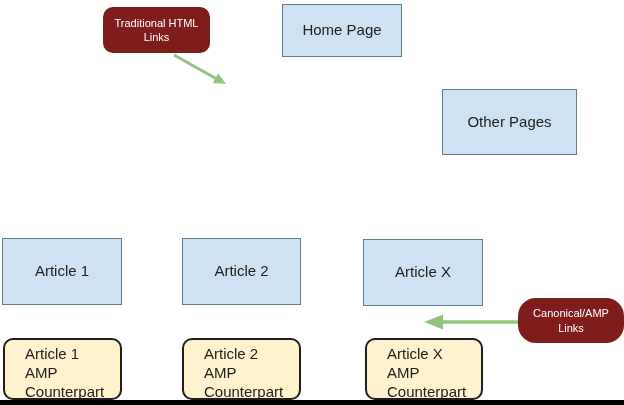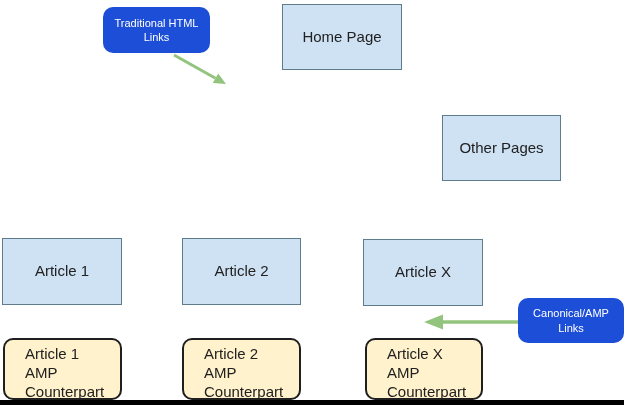--- a/index.html
+++ b/index.html
@@ -37,45 +37,45 @@
     padding: 4px 6px 0 20px;
     line-height: 19px;
   }
   .callout {
     position: absolute;
     box-sizing: border-box;
     display: flex;
     align-items: center;
     justify-content: center;
     text-align: center;
-    background: #1d4ed8;
+    background: #7f1d1d;
     border-radius: 10px;
     color: #ffffff;
     font-size: 11px;
     line-height: 1.3;
     white-space: pre-line;
   }
   #arrows {
     position: absolute;
     left: 0; top: 0;
     width: 624px; height: 405px;
     pointer-events: none;
   }
-  #n-home     { left: 282px; top: 4px;   width: 120px; height: 66px; }
+  #n-home     { left: 282px; top: 4px;   width: 120px; height: 53px; }
   #n-category { left: 122px; top: 106px; width: 120px; height: 66px; }
   #n-contact  { left: 282px; top: 107px; width: 120px; height: 66px; }
-  #n-other    { left: 442px; top: 115px; width: 119px; height: 66px; text-align: right; }
+  #n-other    { left: 442px; top: 89px; width: 135px; height: 66px; text-align: right; }
   #n-article1 { left: 2px;   top: 238px; width: 120px; height: 67px; }
   #n-article2 { left: 182px; top: 238px; width: 119px; height: 67px; }
   #n-articlex { left: 363px; top: 239px; width: 120px; height: 67px; }
   #n-amp1     { left: 3px;   top: 338px; width: 119px; height: 62px; }
   #n-amp2     { left: 182px; top: 338px; width: 119px; height: 62px; }
   #n-ampx     { left: 365px; top: 338px; width: 118px; height: 62px; }
   #c-traditional { left: 103px; top: 7px;   width: 107px; height: 46px; }
-  #c-canonical   { left: 518px; top: 298px; width: 106px; height: 45px; }
+  #c-canonical   { left: 518px; top: 298px; width: 106px; height: 45px; border-radius: 18px; }
   #bottom-bar {
     position: absolute;
     left: 0; top: 400px;
     width: 624px; height: 5px;
     background: #000000;
   }
 </style>
 </head>
 <body>
 

